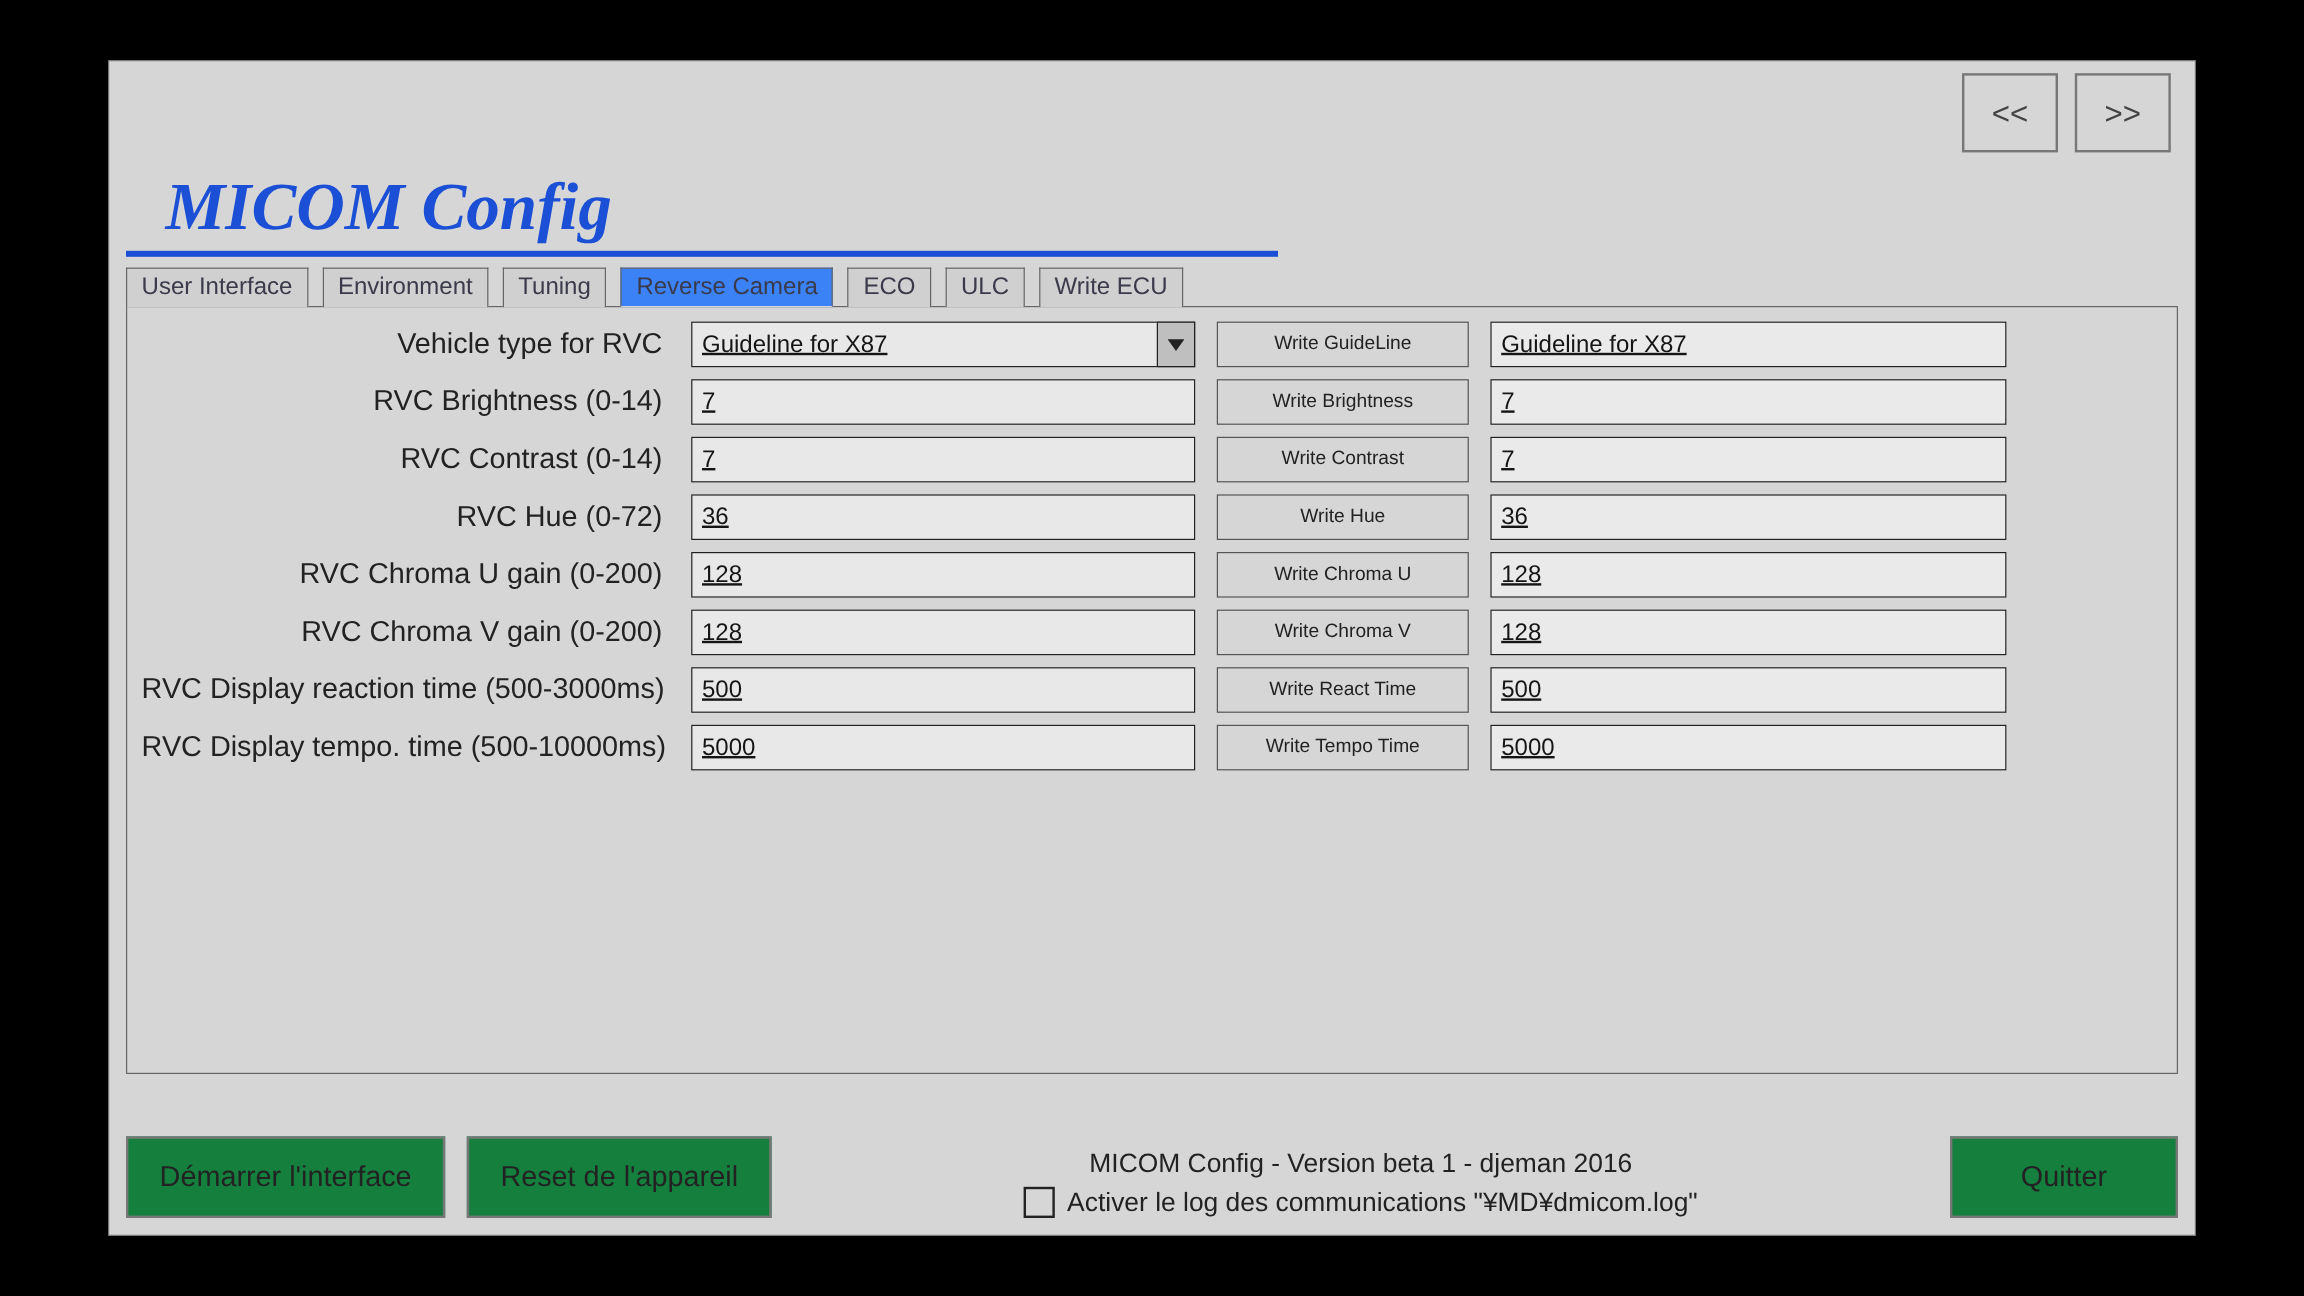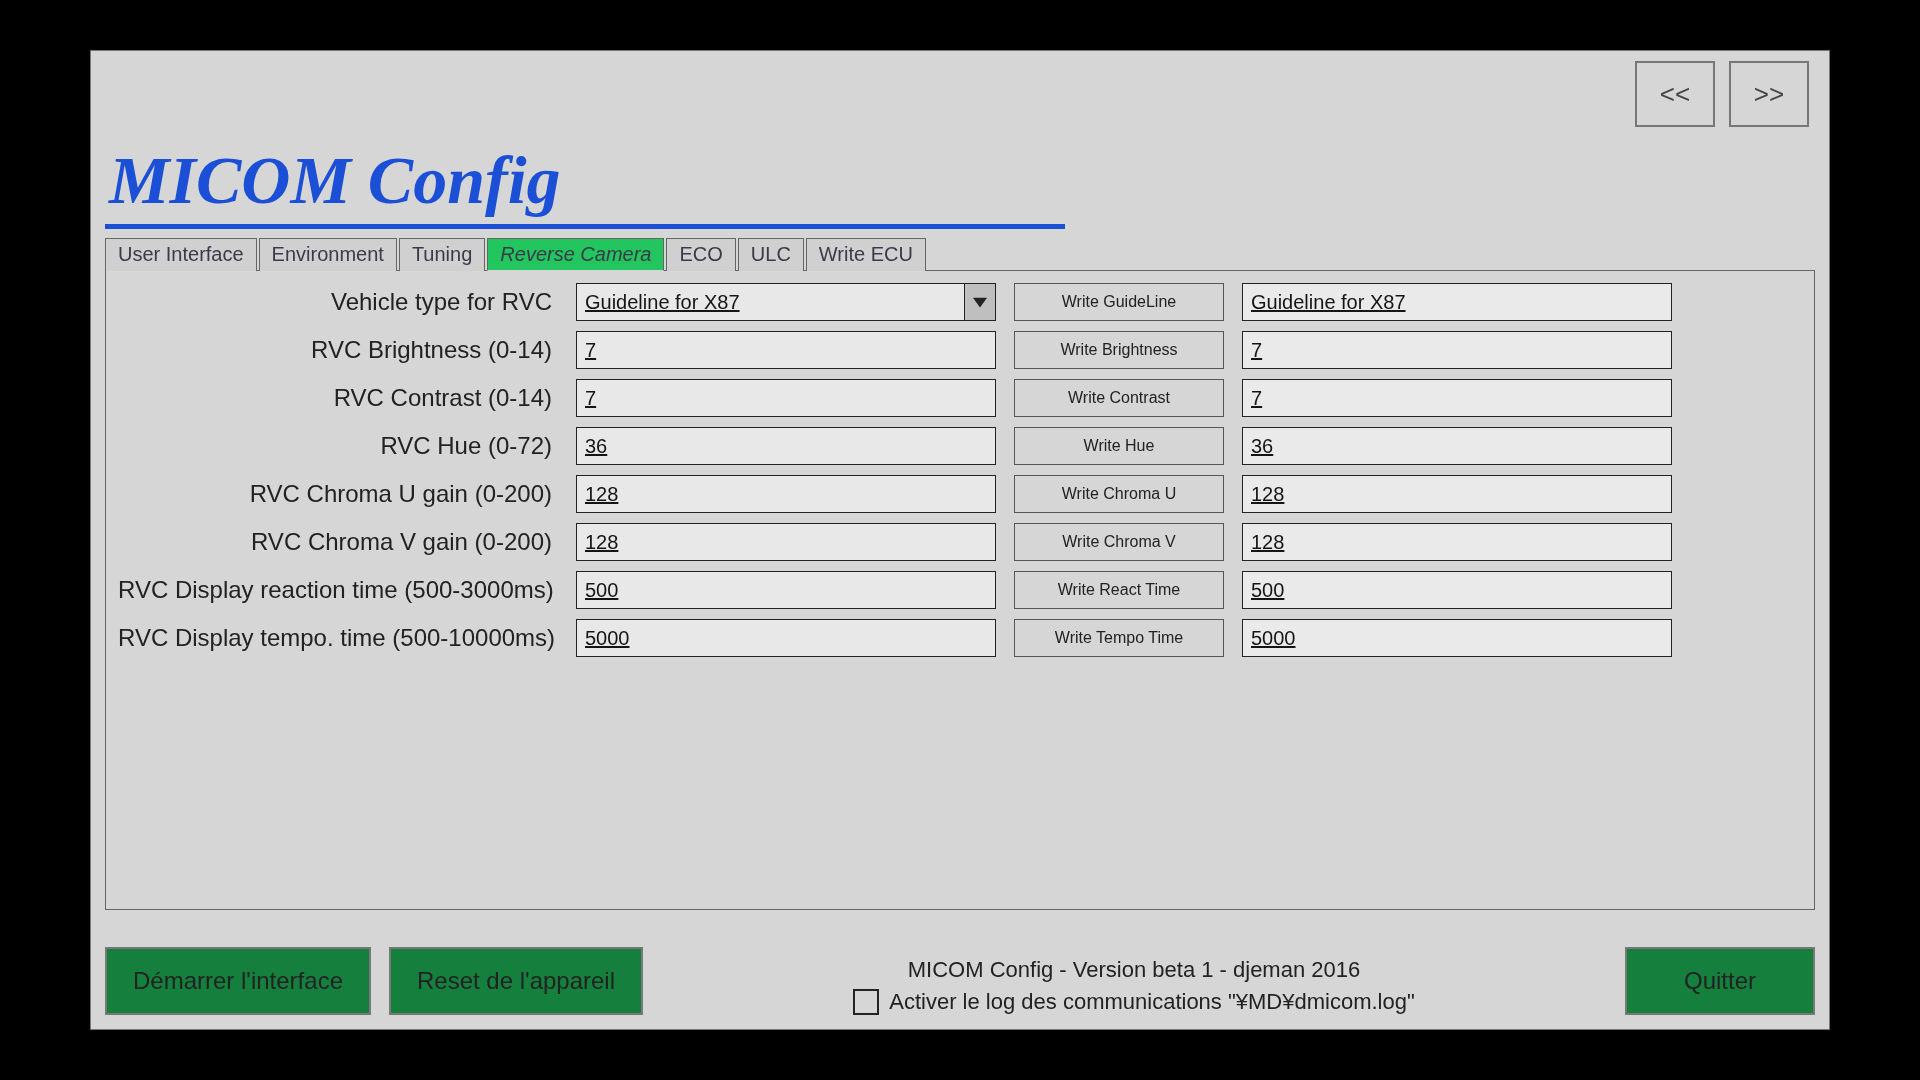--- a/index.html
+++ b/index.html
@@ -30,51 +30,51 @@
     font-size: 26px;
     color: #444;
     display: flex; align-items: center; justify-content: center;
     cursor: pointer;
   }
   .title {
     margin-top: 80px;
     font-family: Georgia, "Times New Roman", serif;
     font-style: italic;
     font-weight: bold;
-    font-size: 68px;
+    font-size: 56px;
     color: #1b4fd6;
     padding: 0 6px 2px 4px;
+    margin-left: 29px;
   }
   .title-rule {
     height: 5px; background: #1b4fd6;
     margin: 2px 0 8px 0;
     width: 960px;
   }
   .tabstrip {
     display: flex;
-    gap: 2px;
+    gap: 12px;
     position: relative;
     z-index: 2;
   }
   .tab {
     border: 1px solid #666;
     background: #d0d0d0;
     color: #3a3a4a;
     padding: 4px 12px 4px 12px;
     font-size: 20px;
     border-bottom: none;
     cursor: pointer;
     position: relative;
     top: 1px;
   }
   .tab.selected {
-    background: #22c55e;
+    background: #3b82f6;
     border-bottom: 1px solid #d6d6d6;
     z-index: 3;
-    font-style: italic;
   }
   .tab-panel {
     border: 1px solid #666;
     background: #d6d6d6;
     padding: 12px;
     height: 640px;
     position: relative;
     z-index: 1;
   }
   .grid {

